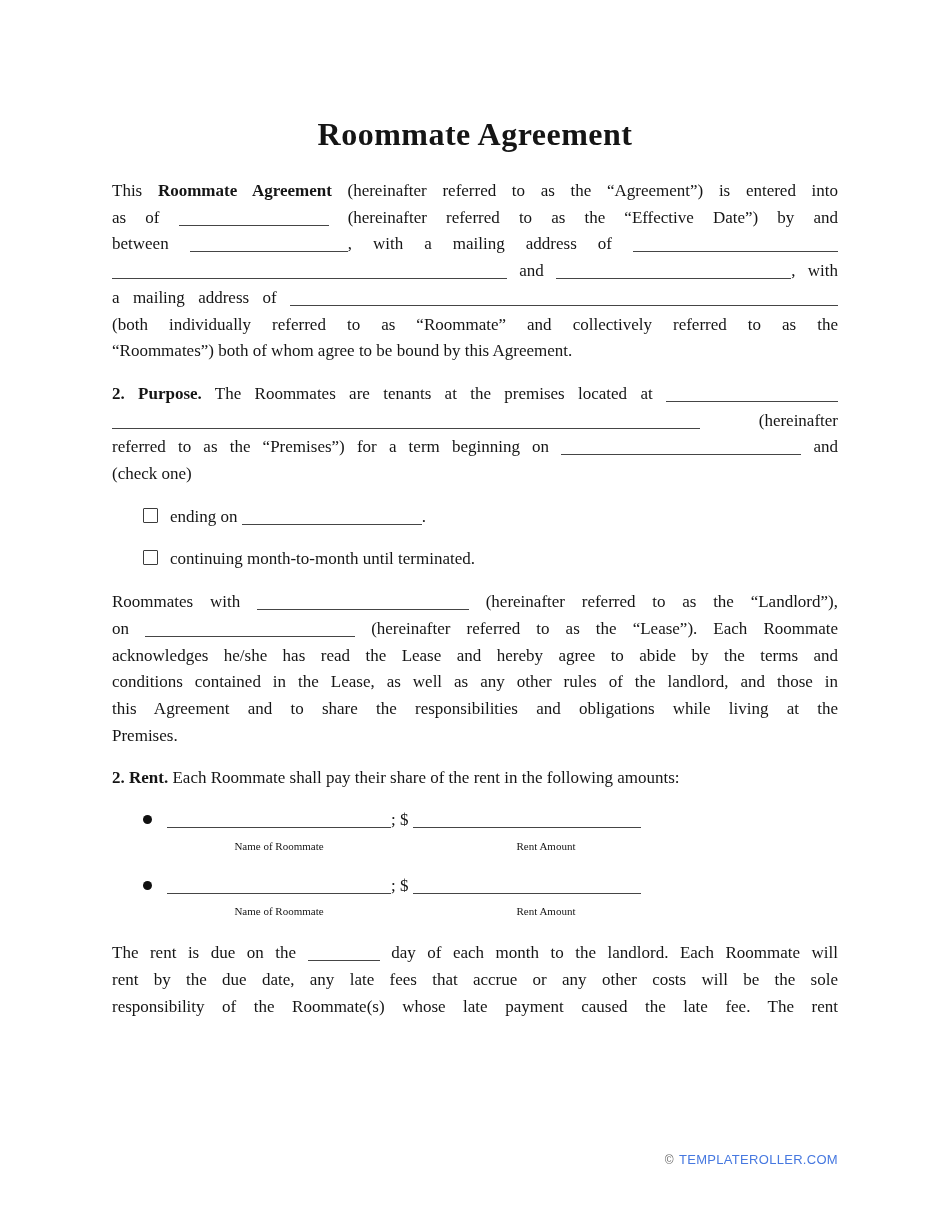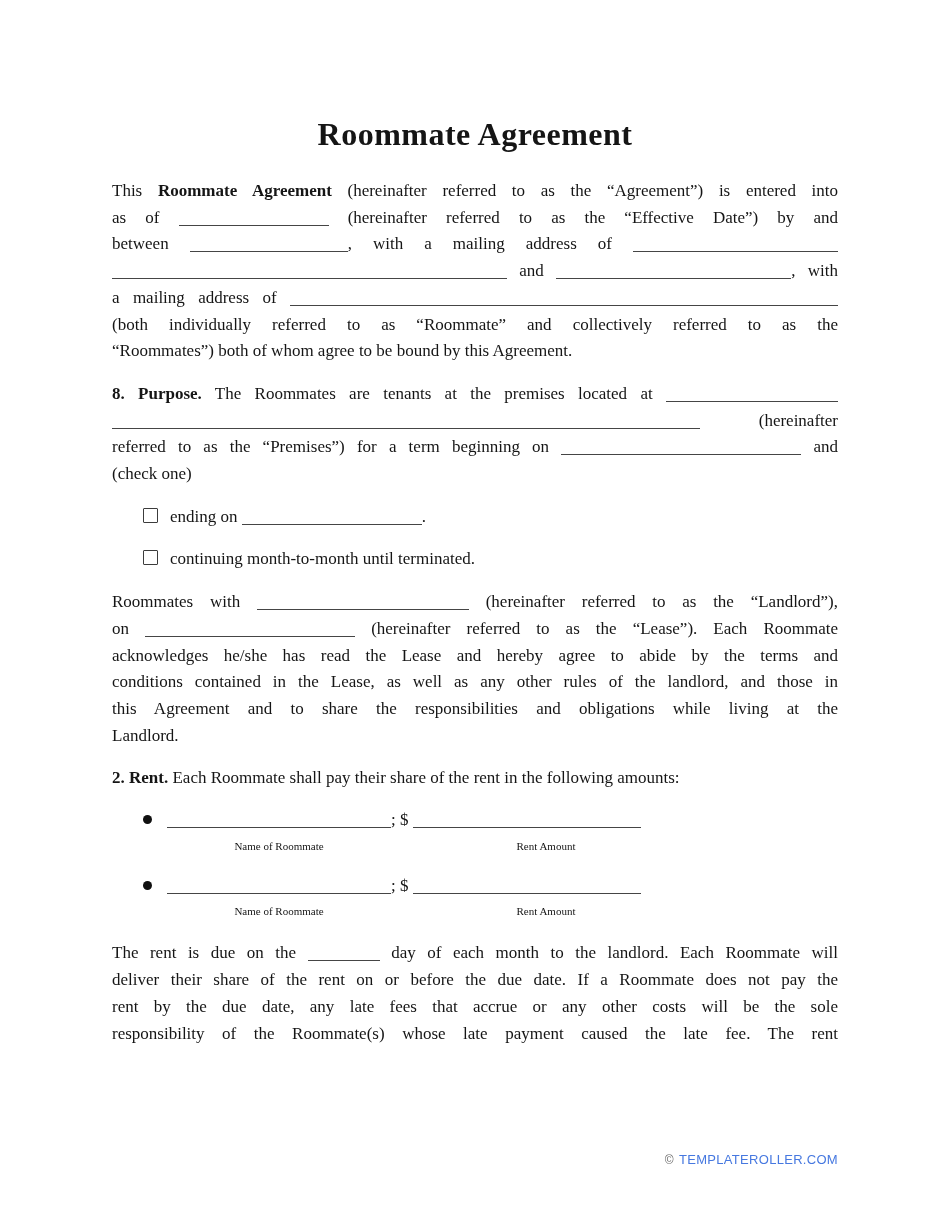--- a/index.html
+++ b/index.html
@@ -76,53 +76,52 @@
       <div class="para">
         <div class="line just">This <b>Roommate Agreement</b> (hereinafter referred to as the “Agreement”) is entered into</div>
         <div class="line just">as of <span class="blank" style="width: 150px;"></span> (hereinafter referred to as the “Effective Date”) by and</div>
         <div class="line just">between <span class="blank" style="width: 158px;"></span>, with a mailing address of <span class="blank" style="width: 205px;"></span></div>
         <div class="line just"><span class="blank" style="width: 395px;"></span> and <span class="blank" style="width: 235px;"></span>, with</div>
         <div class="line just">a mailing address of <span class="blank" style="width: 548px;"></span></div>
         <div class="line just">(both individually referred to as “Roommate” and collectively referred to as the</div>
         <div class="line">“Roommates”) both of whom agree to be bound by this Agreement.</div>
       </div>
       <div class="para">
-        <div class="line just"><b>8. Purpose.</b> The Roommates are tenants at the premises located at <span class="blank" style="width: 172px;"></span></div>
+        <div class="line just"><b>2. Purpose.</b> The Roommates are tenants at the premises located at <span class="blank" style="width: 172px;"></span></div>
         <div class="line just"><span class="blank" style="width: 588px;"></span> (hereinafter</div>
         <div class="line just">referred to as the “Premises”) for a term beginning on <span class="blank" style="width: 240px;"></span> and</div>
         <div class="line">(check one)</div>
       </div>
       <div class="check">
         <div class="line"><span class="checkbox"></span>ending on <span class="blank" style="width: 180px;"></span>.</div>
       </div>
       <div class="check">
         <div class="line"><span class="checkbox"></span>continuing month-to-month until terminated.</div>
       </div>
       <div class="para">
         <div class="line just">Roommates with <span class="blank" style="width: 212px;"></span> (hereinafter referred to as the “Landlord”),</div>
         <div class="line just">on <span class="blank" style="width: 210px;"></span> (hereinafter referred to as the “Lease”). Each Roommate</div>
         <div class="line just">acknowledges he/she has read the Lease and hereby agree to abide by the terms and</div>
         <div class="line just">conditions contained in the Lease, as well as any other rules of the landlord, and those in</div>
         <div class="line just">this Agreement and to share the responsibilities and obligations while living at the</div>
-        <div class="line">Landlord.</div>
+        <div class="line">Premises.</div>
       </div>
       <div class="para">
         <div class="line"><b>2. Rent.</b> Each Roommate shall pay their share of the rent in the following amounts:</div>
       </div>
       <div class="bullets">
         <div class="line"><span class="dot"></span><span class="blank" style="width: 224px;"></span>; $ <span class="blank" style="width: 228px;"></span></div>
         <div class="line labels"><span class="gap" style="width: 24px;"></span><span class="flabel" style="width: 224px;">Name of Roommate</span><span class="gap" style="width: 41px;"></span><span class="flabel" style="width: 228px;">Rent Amount</span></div>
       </div>
       <div class="bullets">
         <div class="line"><span class="dot"></span><span class="blank" style="width: 224px;"></span>; $ <span class="blank" style="width: 228px;"></span></div>
         <div class="line labels"><span class="gap" style="width: 24px;"></span><span class="flabel" style="width: 224px;">Name of Roommate</span><span class="gap" style="width: 41px;"></span><span class="flabel" style="width: 228px;">Rent Amount</span></div>
       </div>
       <div class="para">
         <div class="line just">The rent is due on the <span class="blank" style="width: 72px;"></span> day of each month to the landlord. Each Roommate will</div>
-        <div class="line just">deliver their share of the rent on or before the due date. If a Roommate does not pay the</div>
         <div class="line just">rent by the due date, any late fees that accrue or any other costs will be the sole</div>
         <div class="line just">responsibility of the Roommate(s) whose late payment caused the late fee. The rent</div>
       </div>
     </div>
   <div class="footer">
     <span class="copy">©</span><a class="site-link" style="color: rgb(70, 120, 224);">TEMPLATEROLLER.COM</a>
   </div>
 </div>
 
 </body></html>

